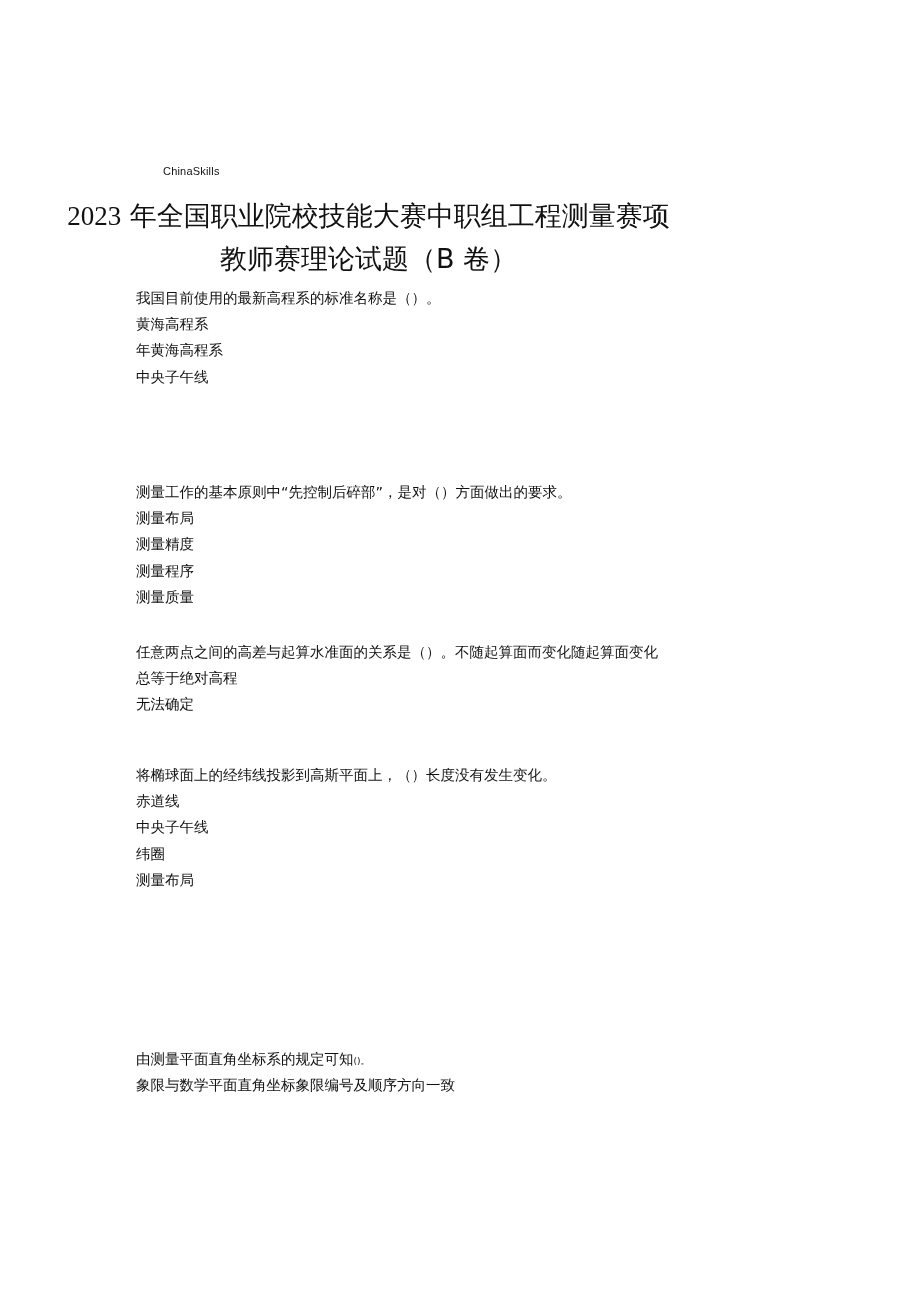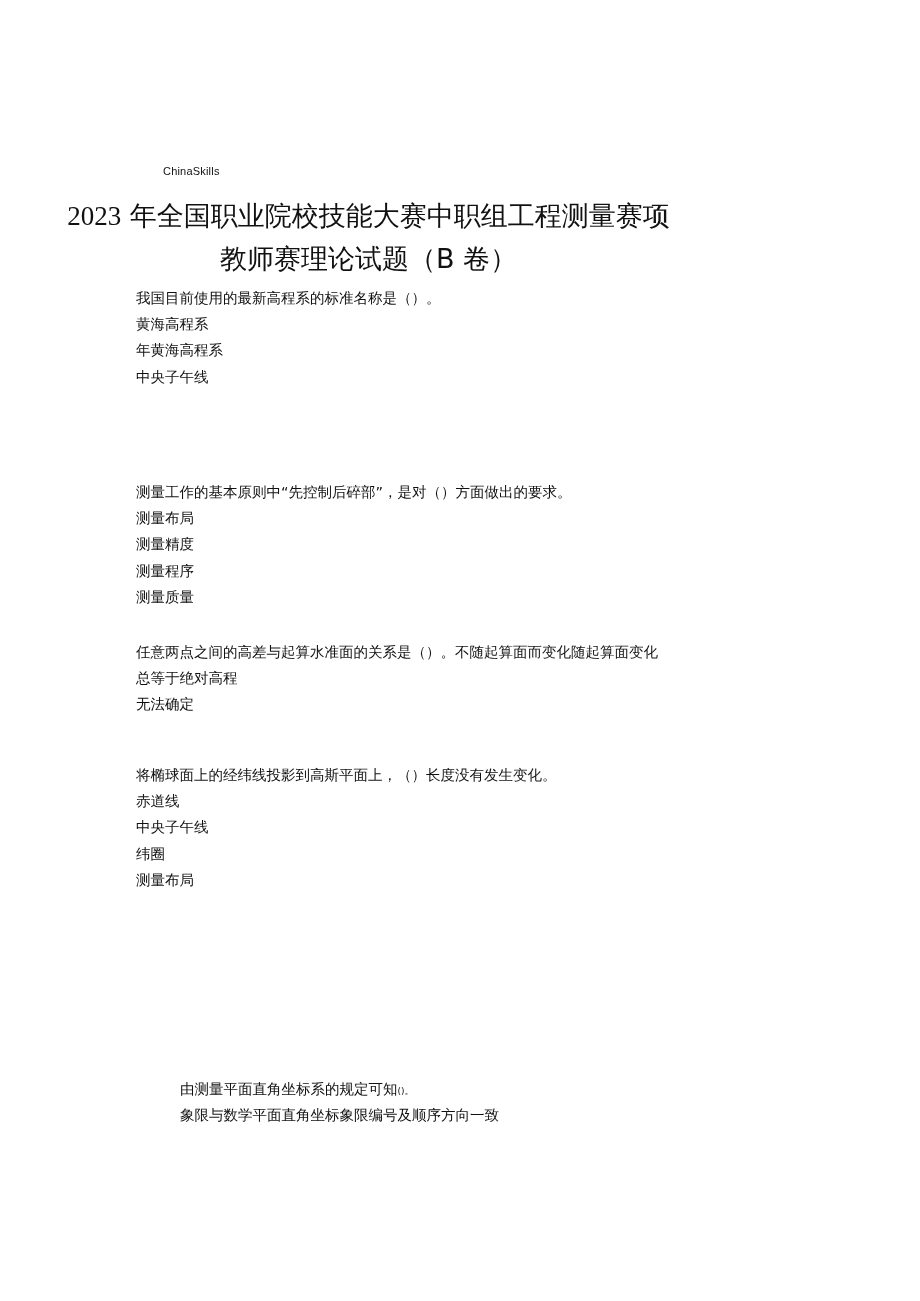--- a/index.html
+++ b/index.html
@@ -52,16 +52,16 @@
 </div>
 
 <div class="q" style="top:762px;font-family:Liberation Serif, serif;">
   <div class="line">将椭球面上的经纬线投影到高斯平面上，（）长度没有发生变化。</div>
   <div class="line">赤道线</div>
   <div class="line">中央子午线</div>
   <div class="line">纬圈</div>
   <div class="line">测量布局</div>
 </div>
 
-<div class="q" style="top:1076px;margin-left:44px;">
+<div class="q" style="top:1046px;">
   <div class="line"><span>由测量平面直角坐标系的规定可知</span><span class="small">()。</span></div>
   <div class="line">象限与数学平面直角坐标象限编号及顺序方向一致</div>
 </div>
 
 </body></html>

